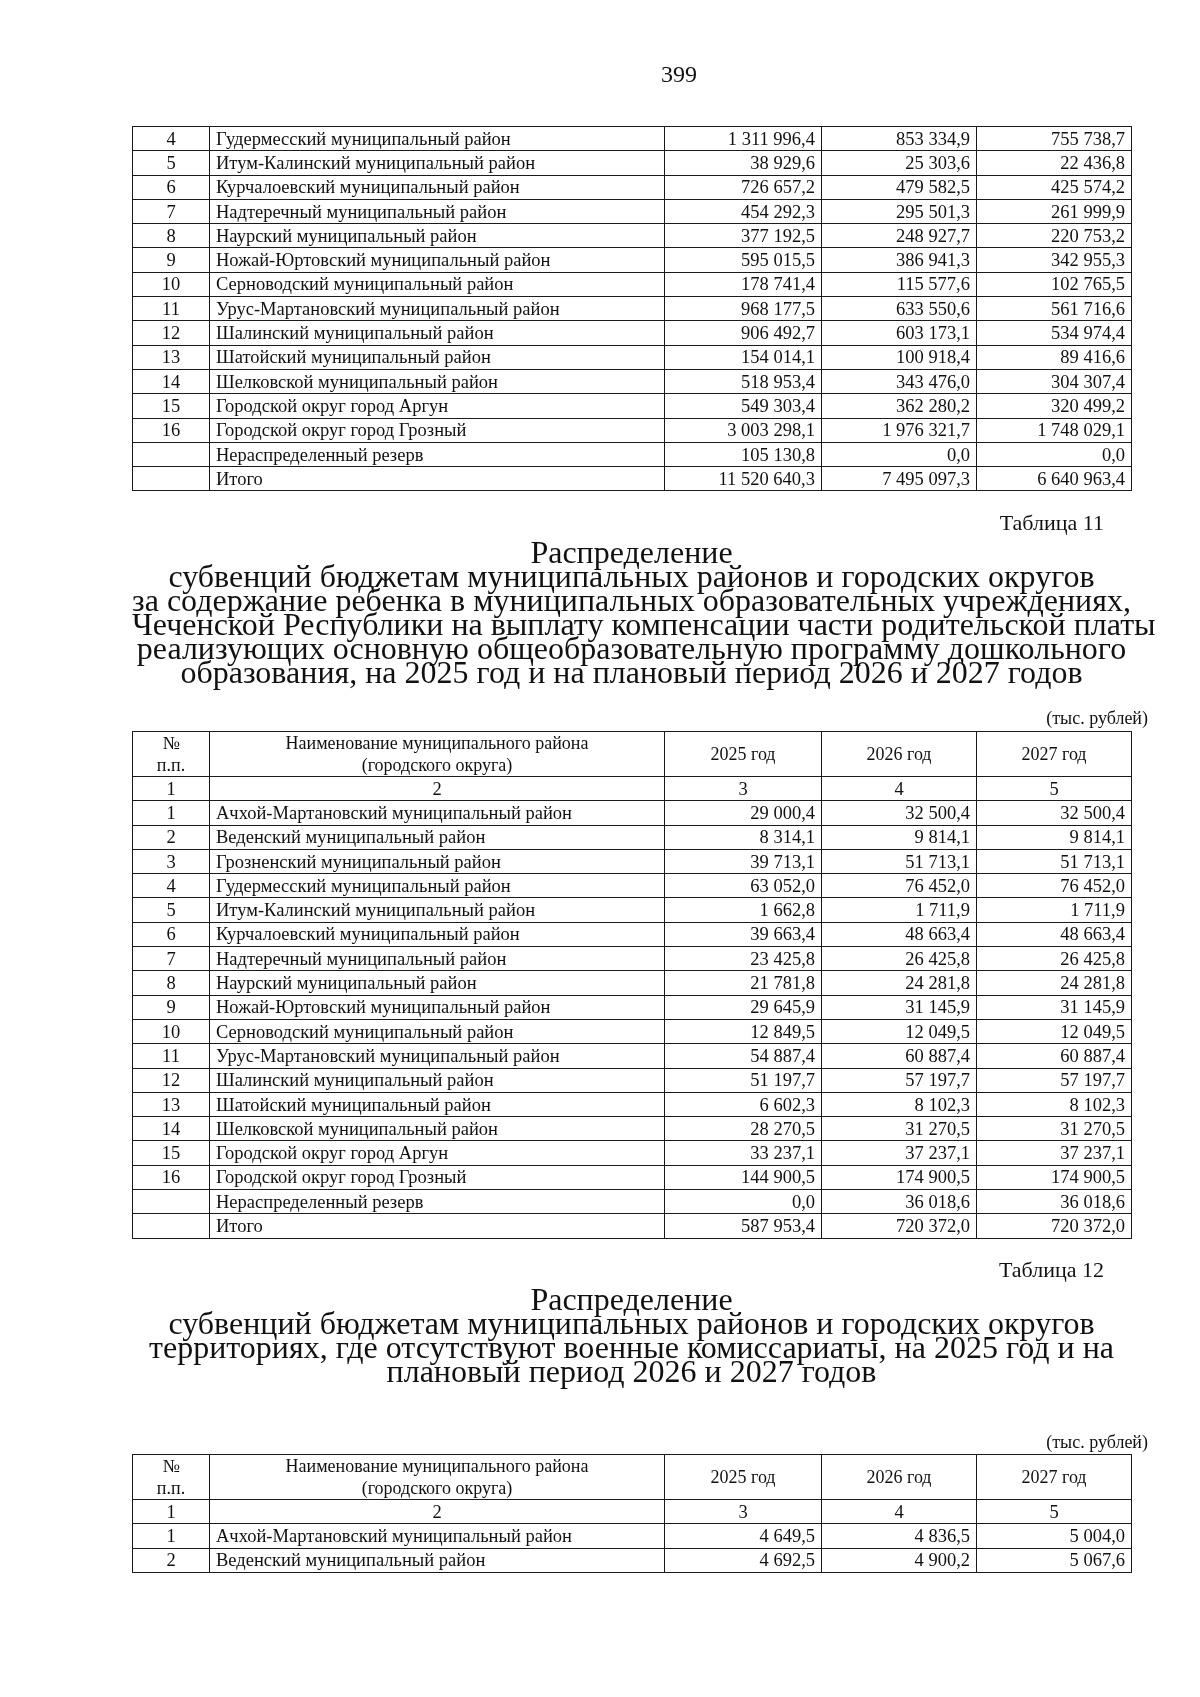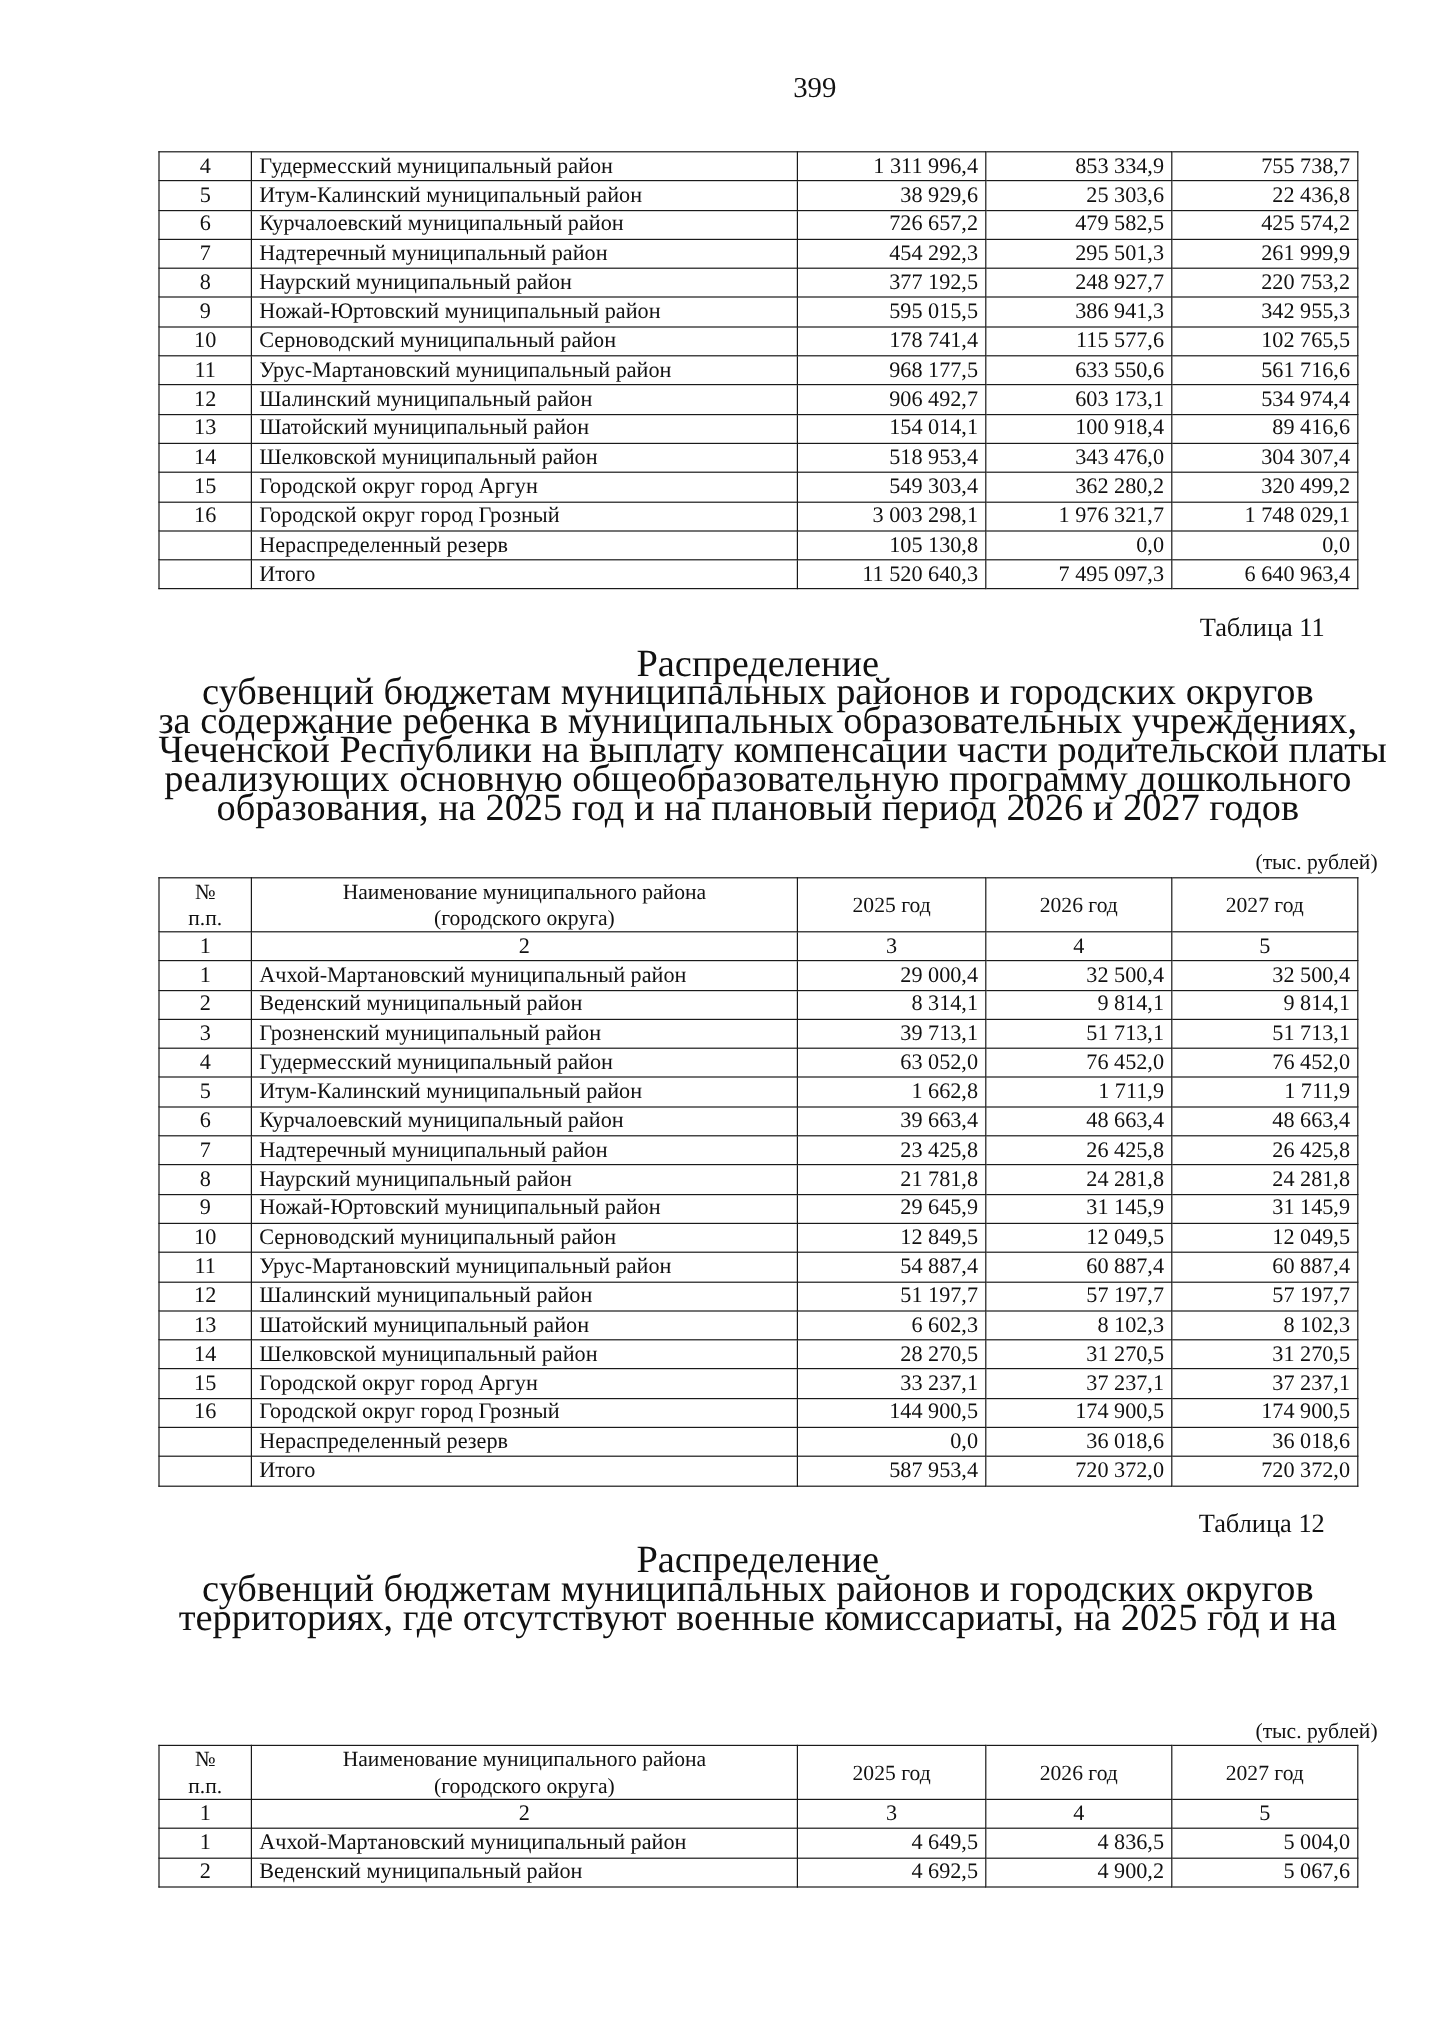--- a/index.html
+++ b/index.html
@@ -313,20 +313,21 @@
         <td class="val">720 372,0</td>
       </tr>
     </tbody>
 </table>
 
 <div class="abs table-label" style="top:1255px;">Таблица 12</div>
 <div class="abs title-block" id="title12" style="top:1287px;">
     <div>Распределение</div>
     <div>субвенций бюджетам муниципальных районов и городских округов</div>
     <div>территориях, где отсутствуют военные комиссариаты, на 2025 год и на</div>
+    <div>плановый период 2026 и 2027 годов</div>
   </div>
 <div class="abs units" style="top:1432px;">(тыс. рублей)</div>
 <table class="grid" style="top:1454px;">
   <colgroup>
       <col class="c1">
       <col class="c2">
       <col class="c3">
       <col class="c4">
       <col class="c5">
     </colgroup>

